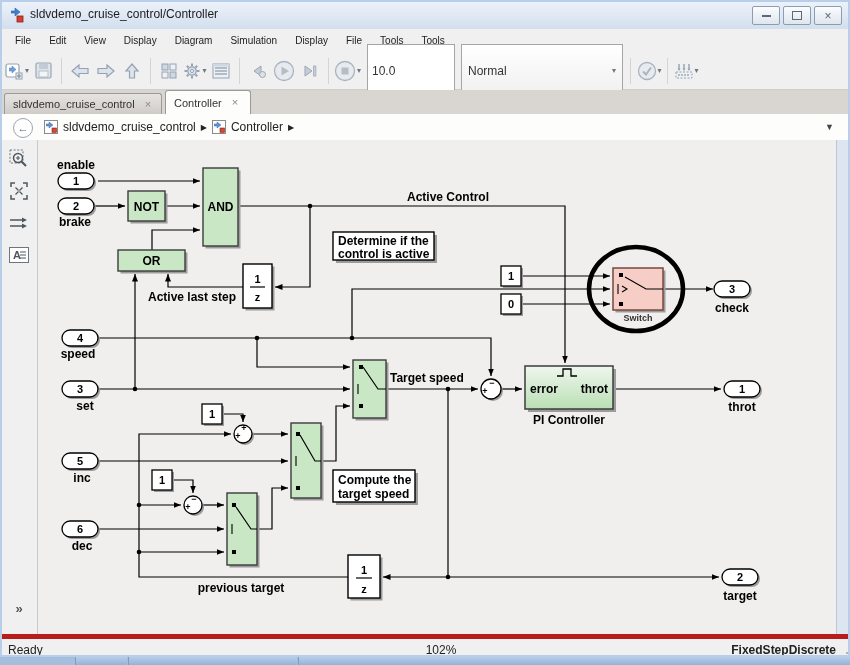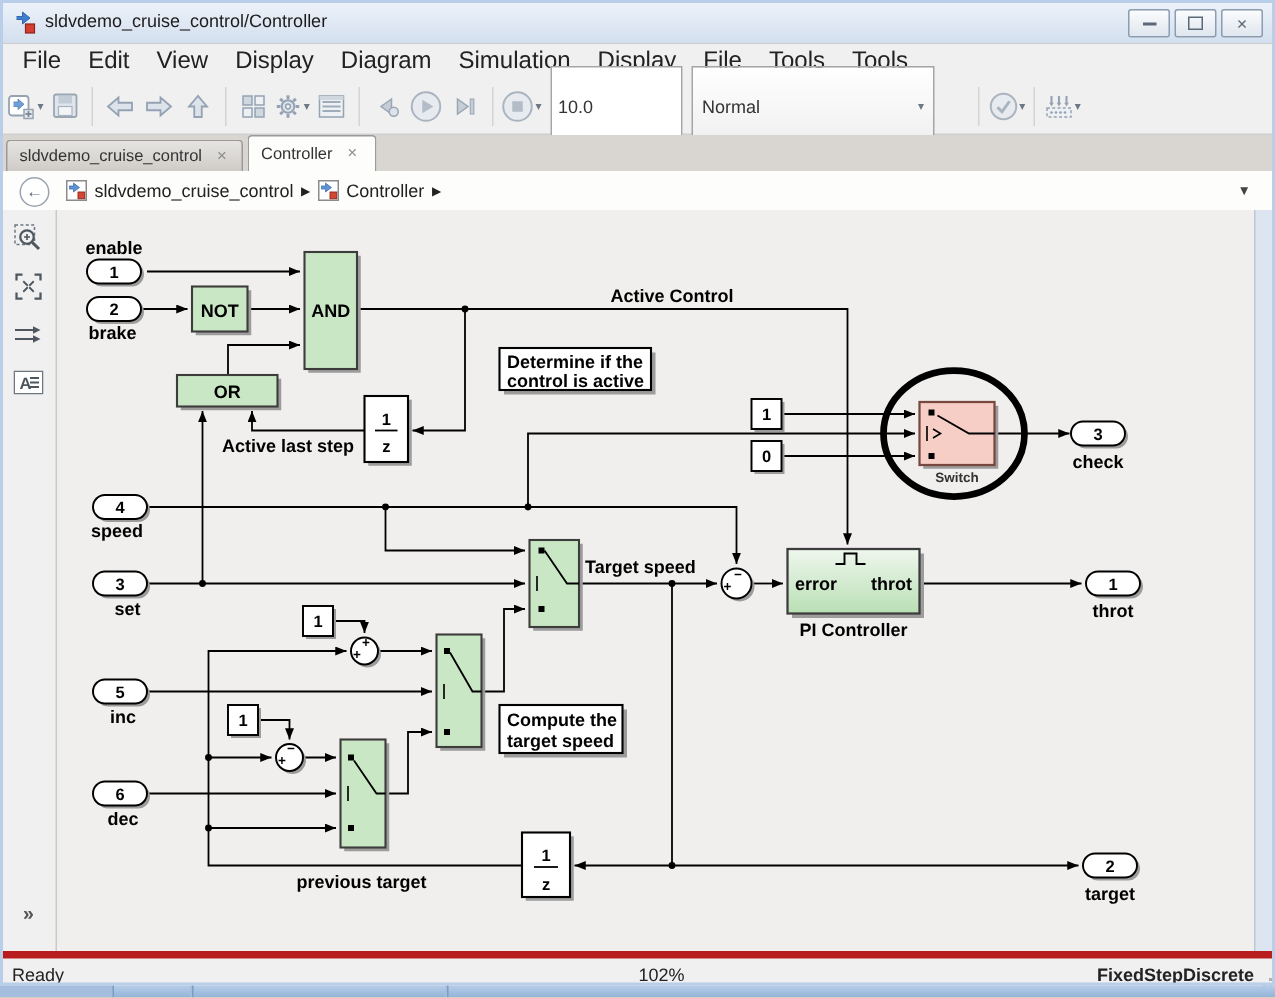--- a/index.html
+++ b/index.html
@@ -8,28 +8,28 @@
   
   .titlebar{position:absolute;left:0;top:0;width:850px;height:29px;background:linear-gradient(#eef3fa,#d3dfee);border-bottom:1px solid #a7b8cd;}
   .title-ico{position:absolute;left:9px;top:7px;}
   .title-text{position:absolute;left:30px;top:7px;font-size:12px;color:#1c1c1c;}
   .winbtns{position:absolute;right:8px;top:6px;display:flex;gap:3px;}
   .winbtn{width:26px;height:17px;border:1px solid #8d9db1;border-radius:2px;background:linear-gradient(#fbfcfd,#dfe6ee);display:flex;align-items:center;justify-content:center;color:#5a6878;font-size:10px;line-height:1;}
   .glyph-min{width:9px;height:3px;border-bottom:2px solid #5a6878;margin-bottom:3px;}
   .glyph-res{width:8px;height:7px;border:1px solid #5a6878;}
   
   .menubar{position:absolute;left:0;top:29px;width:850px;height:23px;background:#f0f0f0;display:flex;align-items:center;padding-left:6px;box-sizing:border-box;}
-  .menu-item{font-size:16px;color:#222;padding:2px 9px;}
+  .menu-item{font-size:10px;color:#222;padding:2px 9px;}
   
   .toolbar{position:absolute;left:0;top:52px;width:850px;height:38px;background:#f0f0f0;border-bottom:1px solid #cfcfcf;display:flex;align-items:center;padding-left:4px;box-sizing:border-box;}
   .tbtn{height:26px;min-width:26px;display:flex;align-items:center;justify-content:center;border-radius:3px;}
   .caret{font-size:8px;color:#6c7885;margin-left:1px;}
   .tsep{width:1px;height:26px;background:#d4d4d4;margin:0 5px;}
   .sim-time{width:78px;height:20px;border:1px solid #a5a5a5;font:12px "Liberation Sans",sans-serif;color:#333;padding:16px 4px;margin:0 6px;background:#fff;}
-  .mode-select{width:148px;height:20px;border:1px solid #a5a5a5;background:linear-gradient(#fff,#efefef);display:flex;align-items:center;justify-content:space-between;padding:16px 6px;font-size:12px;color:#333;margin-right:24px;}
+  .mode-select{width:148px;height:20px;border:1px solid #a5a5a5;background:linear-gradient(#fff,#efefef);display:flex;align-items:center;justify-content:space-between;padding:16px 6px;font-size:12px;color:#333;margin-right:2px;}
   
   .tabbar{position:absolute;left:0;top:90px;width:850px;height:24px;background:#d9d6d2;border-bottom:1px solid #b9b6b2;}
   .tab{position:absolute;bottom:0;height:21px;border:1px solid #9a9a9a;border-bottom:none;border-radius:3px 3px 0 0;background:linear-gradient(#e6e4e1,#cfccc8);display:flex;align-items:center;padding:0 8px;font-size:11px;color:#333;box-sizing:border-box;}
   .tab.active{background:#fdfdfc;height:24px;z-index:2;}
   .tab .x{margin-left:10px;color:#8b8b8b;font-size:11px;line-height:1;}
   
   .crumbbar{position:absolute;left:0;top:114px;width:850px;height:26px;background:#fdfdfc;border-bottom:1px solid #c6c6c6;}
   .backbtn{position:absolute;left:13px;top:4px;width:18px;height:18px;border:1px solid #9aa5b1;border-radius:50%;display:flex;align-items:center;justify-content:center;color:#5c6874;font-size:11px;background:#fff;}
   .crumbs{position:absolute;left:44px;top:0;height:26px;display:flex;align-items:center;gap:5px;font-size:12px;color:#222;}
   .crumb-sep{font-size:8px;color:#222;}

